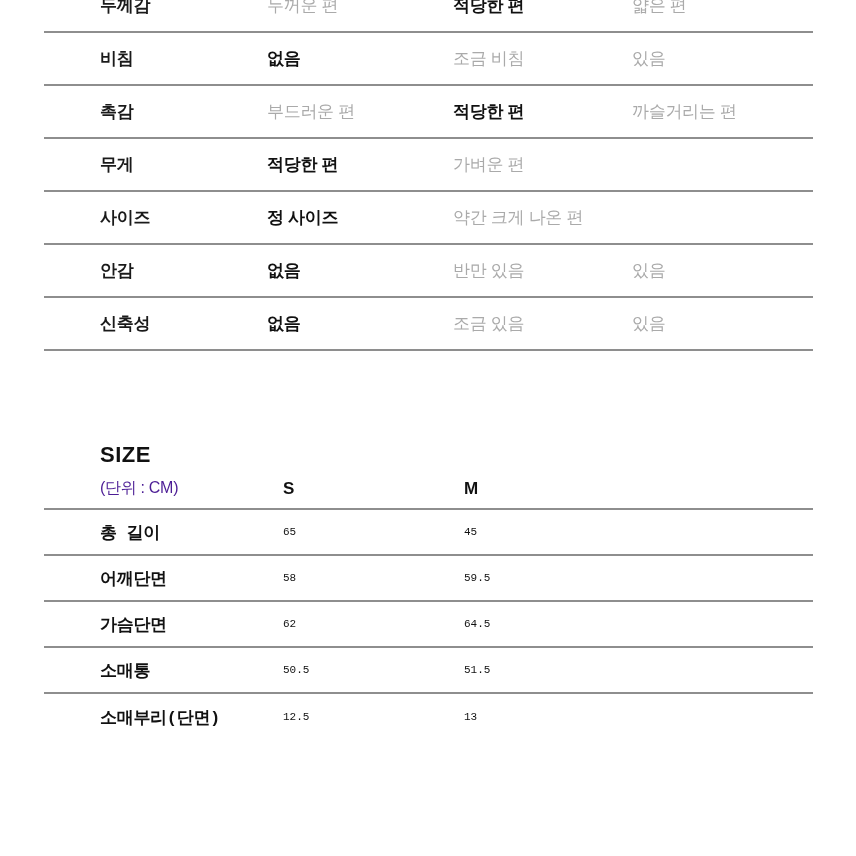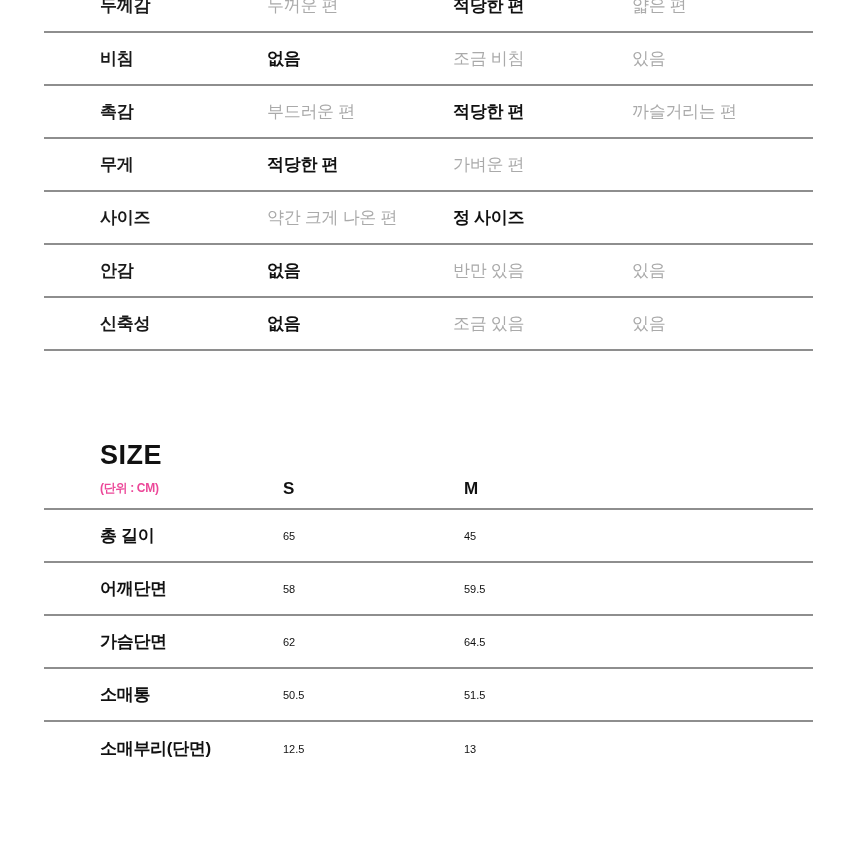--- a/index.html
+++ b/index.html
@@ -47,52 +47,53 @@
 
   
   .size-section {
     position:absolute;
     left:44px;
     top:441px;
     width:769px;
   }
   .size-title {
     padding-left:56px;
-    font-size:27px;
+    font-size:22px;
     font-weight:600;
     color:#111111;
     line-height:28px;
     letter-spacing:0.5px;
   }
   .size-header {
     height:41px;
     border-bottom:2px solid #8e8e8e;
     display:grid;
     grid-template-columns:183px 181px 1fr;
     padding-left:56px;
     align-items:center;
   }
   .unit-label {
-    font-size:12px;
-    font-weight:700;
-    color:#ec4899;
+    font-size:16px;
+    font-weight:400;
+    color:#4c1d95;
     letter-spacing:-0.3px;
   }
   .col-head {
     font-size:17px;
     font-weight:600;
     color:#111111;
   }
   .size-row {
-    height:53px;
+    height:46px;
     border-bottom:2px solid #8e8e8e;
     display:grid;
     grid-template-columns:183px 181px 1fr;
     padding-left:56px;
     align-items:center;
+    font-family:Liberation Mono, monospace;
   }
   .size-row:last-child { border-bottom:none; }
   .size-label {
     font-size:17px;
     font-weight:600;
     color:#111111;
     letter-spacing:-0.3px;
     white-space:nowrap;
   }
   .size-val {
@@ -128,22 +129,22 @@
   </div>
 
   <div class="attr-row">
     <span class="attr-label">무게</span>
     <span class="opt sel">적당한 편</span>
     <span class="opt">가벼운 편</span>
   </div>
 
   <div class="attr-row">
     <span class="attr-label">사이즈</span>
+    <span class="opt sel">정 사이즈</span>
     <span class="opt">약간 크게 나온 편</span>
-    <span class="opt sel">정 사이즈</span>
   </div>
 
   <div class="attr-row">
     <span class="attr-label">안감</span>
     <span class="opt sel">없음</span>
     <span class="opt">반만 있음</span>
     <span class="opt">있음</span>
   </div>
 
   <div class="attr-row">

